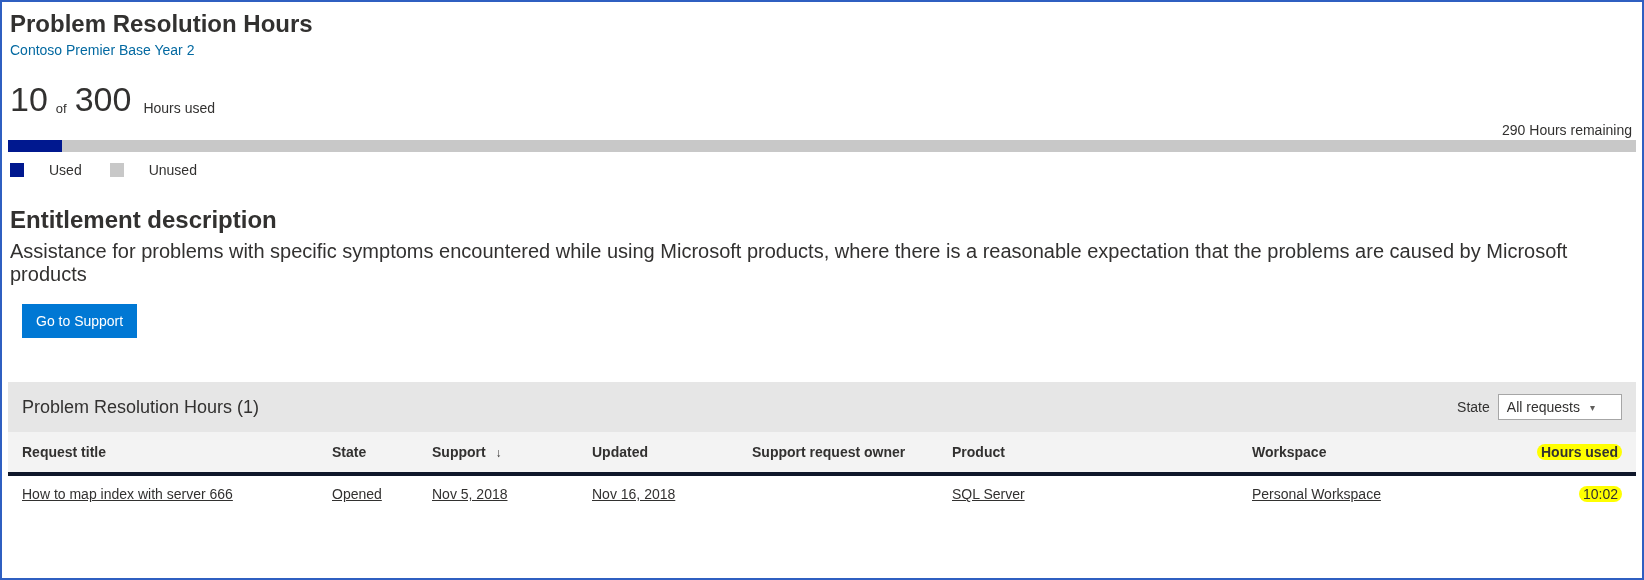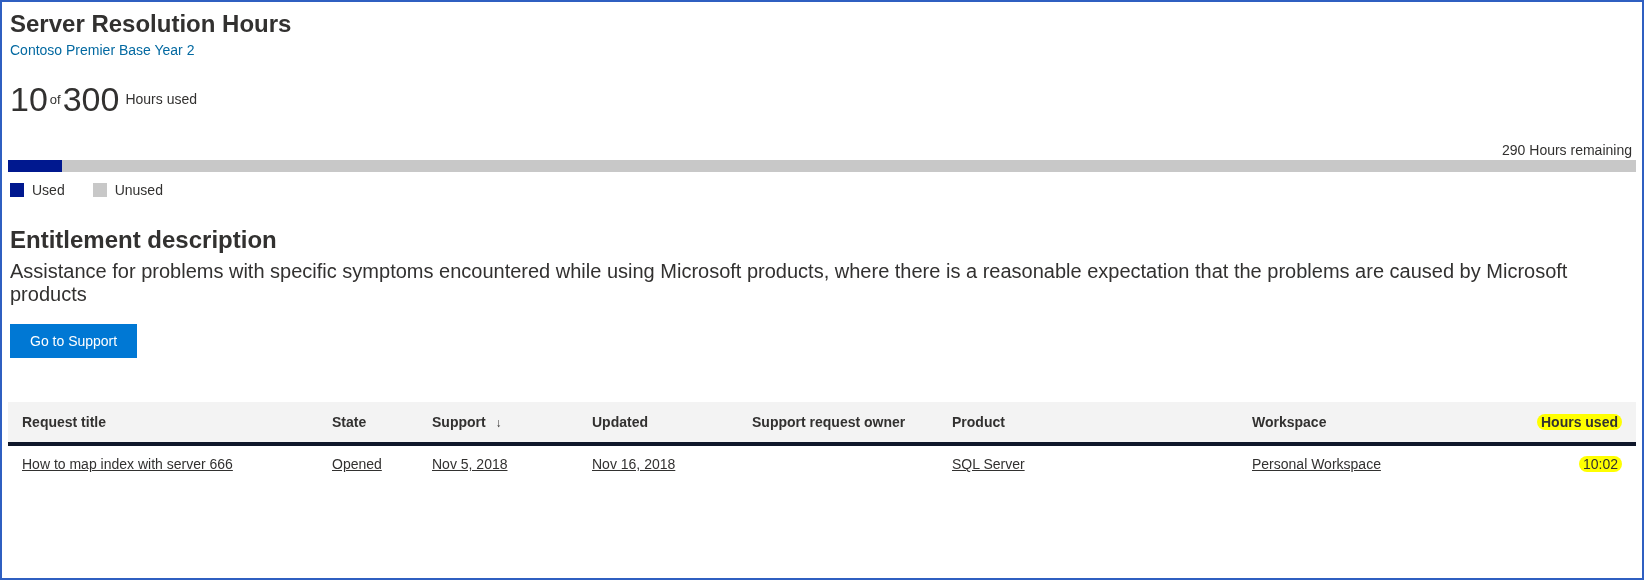--- a/index.html
+++ b/index.html
@@ -25,71 +25,71 @@
     margin: 2px 0 0 2px;
   }
   .subtitle {
     font-size: 14px;
     margin: 4px 0 0 2px;
     color: #0369a1;
   }
   .usage-line {
     margin: 24px 0 0 2px;
     display: flex;
-    align-items: center;
-    gap: 0;
+    align-items: flex-end;
+    gap: 6px;
   }
   .usage-big { font-size: 34px; font-weight: 400; line-height: 1; }
   .usage-of { font-size: 13px; margin: 0 2px; }
   .usage-label { font-size: 14px; margin-left: 6px; }
   .remaining {
     text-align: right;
     font-size: 14px;
-    margin-top: 26px;
+    margin-top: 6px;
     padding-right: 4px;
   }
   .progress-bar {
     width: 100%;
     height: 12px;
     background: #c8c8c8;
     margin-top: 2px;
     position: relative;
   }
   .progress-fill {
     height: 100%;
     background: #00188f;
   }
   .legend {
     display: flex;
     gap: 28px;
     margin: 10px 0 0 2px;
     align-items: center;
     font-size: 14px;
   }
-  .legend-item { display: flex; align-items: center; gap: 8px; }
+  .legend-item { display: flex; align-items: center; gap: 25px; }
   .swatch { width: 14px; height: 14px; display: inline-block; }
   .swatch.used { background: #00188f; }
   .swatch.unused { background: #c8c8c8; }
   .section-title {
     font-size: 24px;
     font-weight: 700;
     margin: 28px 0 0 2px;
   }
   .section-desc {
     font-size: 20px;
     margin: 6px 0 0 2px;
     color: #323130;
   }
   .btn-primary {
     display: inline-block;
-    margin: 18px 0 0 2px;
+    margin: 18px 0 0 14px;
     background: #0078d4;
     color: #ffffff;
     border: none;
-    padding: 9px 20px;
+    padding: 9px 14px;
     font-size: 14px;
     cursor: pointer;
     font-family: inherit;
   }
   .table-wrap { margin-top: 44px; }
   .table-header-bar {
     background: #e6e6e6;
     padding: 12px 14px;
     display: flex;
     align-items: center;
@@ -144,21 +144,21 @@
     display: inline-block;
   }
   .sort-arrow { font-size: 12px; margin-left: 6px; }
   .title-cell { max-width: 260px; }
 </style>
 </head>
 <body>
 
 <div class="frame">
 
-  <div class="page-title">Server Resolution Hours</div>
+  <div class="page-title">Problem Resolution Hours</div>
   <div class="subtitle">Contoso Premier Base Year 2</div>
 
   <div class="usage-line">
     <span class="usage-big">10</span>
     <span class="usage-of">of</span>
     <span class="usage-big">300</span>
     <span class="usage-label">Hours used</span>
   </div>
 
   <div class="remaining">290 Hours remaining</div>
@@ -177,20 +177,30 @@
       <span>Unused</span>
     </div>
   </div>
 
   <div class="section-title">Entitlement description</div>
   <div class="section-desc">Assistance for problems with specific symptoms encountered while using Microsoft products, where there is a reasonable expectation that the problems are caused by Microsoft products</div>
 
   <button class="btn-primary">Go to Support</button>
 
   <div class="table-wrap">
+    <div class="table-header-bar">
+      <div class="table-title">Problem Resolution Hours (1)</div>
+      <div class="state-filter">
+        <span>State</span>
+        <div class="select">
+          <span>All requests</span>
+          <span class="chev">▾</span>
+        </div>
+      </div>
+    </div>
 
     <table class="grid">
       <thead>
         <tr>
           <th class="col-title">Request title</th>
           <th class="col-state">State</th>
           <th class="col-opened">
             <span>Support</span>
             <span class="sort-arrow">↓</span>
           </th>

